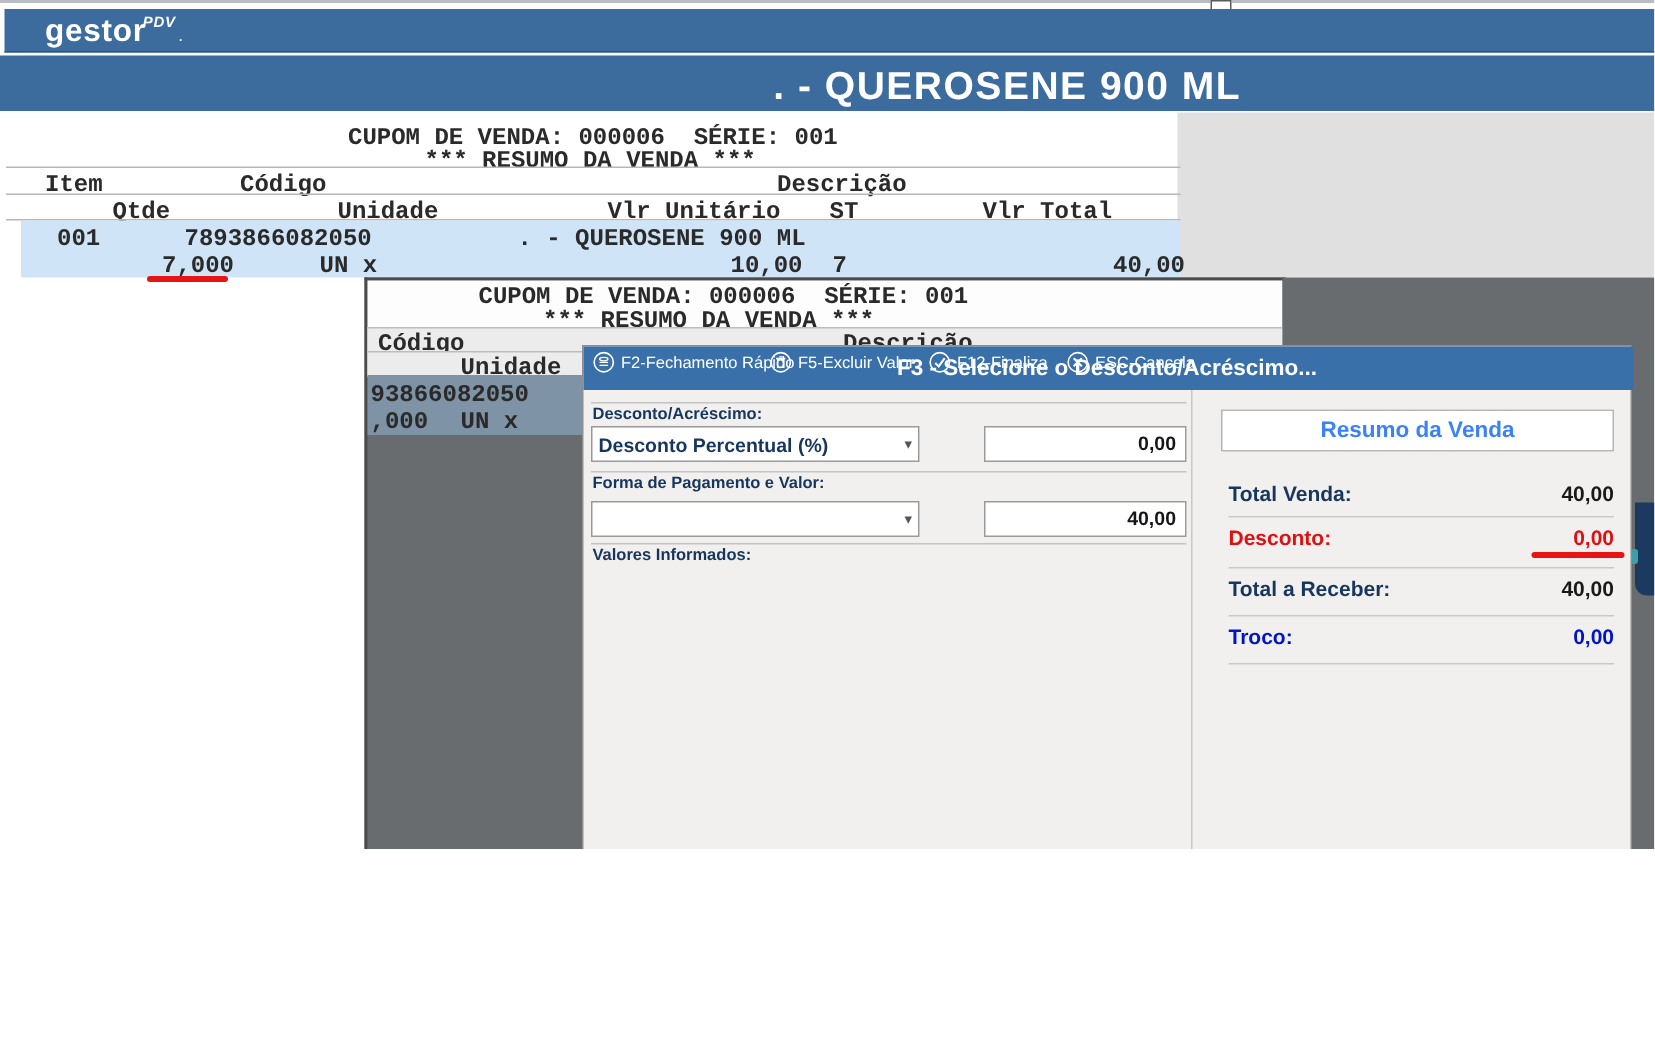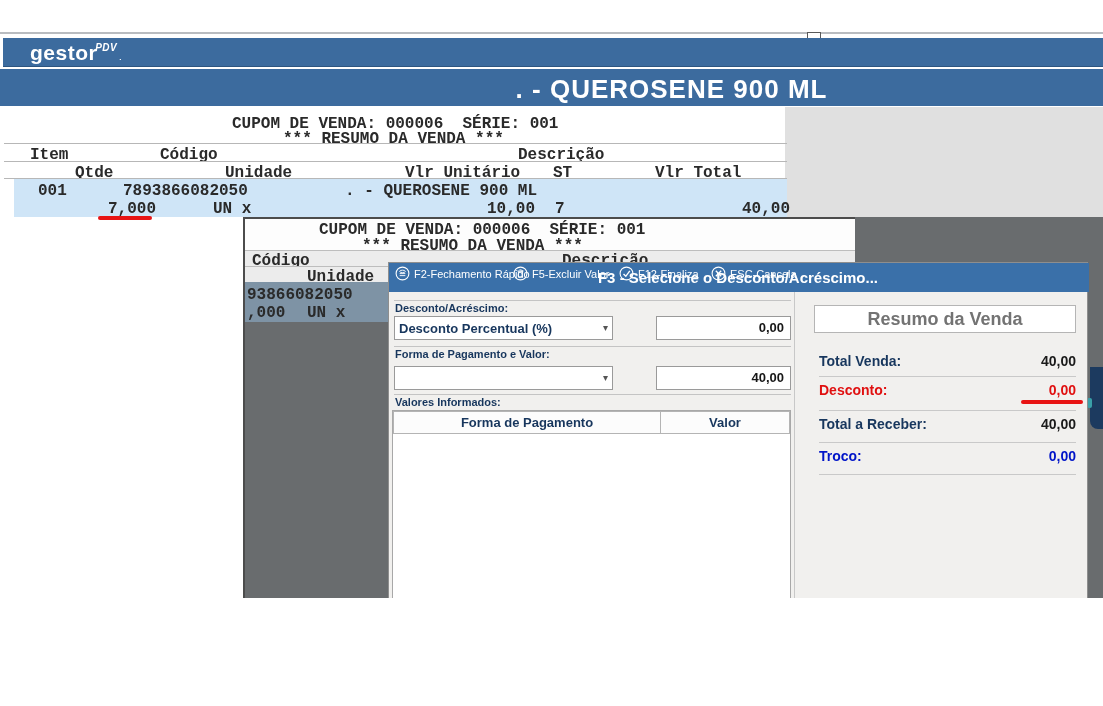--- a/index.html
+++ b/index.html
@@ -1,17 +1,17 @@
 <!DOCTYPE html>
 <html><head>
 <meta charset="utf-8">
 <style>
   html,body{margin:0;padding:0;background:#fff;}
   #stage{position:relative;width:1103px;height:566px;overflow:hidden;
-         font-family:"Liberation Sans",sans-serif;background:#fff;margin-top:32px;}
+         font-family:"Liberation Sans",sans-serif;background:#fff;}
   .abs{position:absolute;}
   
   .topline{left:0;top:0;width:1103px;height:2px;background:#b9bcc0;}
   .winrect{left:807px;top:0;width:12px;height:7px;background:#fff;border:1px solid #5a5a5a;}
   .navbar{left:3px;top:6px;width:1100px;height:28px;background:#3c6b9e;border-bottom:1px solid #2d5580;}
   .logo{left:30px;top:8px;color:#fff;font-weight:bold;font-size:21px;letter-spacing:0.5px;line-height:26px;}
   .logo .sup{font-size:10px;font-style:italic;position:relative;top:-9px;left:-2px;}
   .logo .tm{font-size:8px;}
   .apptitle{left:250px;right:0;top:13px;text-align:center;color:#fff;font-weight:bold;font-size:13px;}
   .banner{left:0;top:37px;width:1103px;height:37px;background:#3c6b9e;}
@@ -56,21 +56,21 @@
            box-sizing:border-box;text-align:center;font-size:13px;font-weight:bold;color:#17365d;line-height:21px;}
   .empty{position:absolute;left:0;right:0;top:255px;text-align:center;font-size:13px;font-weight:bold;color:#17365d;letter-spacing:1px;}
   .rowbox{left:3px;top:388px;width:399px;height:27px;background:#fff;border:1px solid #b4b4b4;box-sizing:border-box;}
   .rowinput{position:absolute;right:2px;top:2px;width:127px;height:21px;background:#fff;border:1px solid #a0a0a0;box-sizing:border-box;}
   .greenstrip{left:3px;top:418px;width:692px;height:34px;background:#fff;border:1px solid #a8c8a8;box-sizing:border-box;}
   .dfooter{left:0;top:453px;width:700px;height:23px;background:#3b6da4;}
   .fbtn{position:absolute;top:3px;display:flex;align-items:center;gap:4px;color:#fff;font-size:11px;white-space:nowrap;cursor:default;}
   .vdivider{left:405px;top:29px;width:1px;height:424px;background:#c8c8c8;}
   
   .sumbox{left:425px;top:42px;width:262px;height:28px;background:#fff;border:1px solid #b5b5b5;box-sizing:border-box;
-          text-align:center;font-size:18px;font-weight:bold;color:#737373;line-height:26px;}
+          text-align:center;font-size:15px;font-weight:bold;color:#3b82f6;line-height:26px;}
   .sumrow{left:430px;width:257px;height:18px;font-size:14px;font-weight:bold;}
   .sumrow .lbl{position:absolute;left:0;top:0;}
   .sumrow .val{position:absolute;right:0;top:0;}
   .sumsep{left:430px;width:257px;height:1px;background:#c9c9c9;}
   .c-dark{color:#17365d;text-align:center;} .c-val{color:#1a1a1a;} .c-red{color:#e01010;} .c-blue{color:#0014c8;}
 </style>
 </head>
 <body>
 
 <div id="stage">
@@ -149,25 +149,20 @@
 
     <div class="abs sectline" style="top:83px;"></div>
     <div class="abs sectlabel" style="left:6px;top:85px;text-align:right;">Forma de Pagamento e Valor:</div>
     <div class="abs dropdown" style="left:5px;top:103px;">
       <span class="ddarrow">▾</span>
     </div>
     <div class="abs valuebox" style="left:267px;top:103px;">40,00</div>
 
     <div class="abs sectline" style="top:131px;"></div>
     <div class="abs sectlabel" style="left:6px;top:133px;">Valores Informados:</div>
-    <div class="abs paytable">
-      <div class="payhead" style="width:268px;">Forma de Pagamento</div>
-      <div class="payhead" style="left:267px;width:130px;">Valor</div>
-      <div class="empty">(Sem  pagamentos)</div>
-    </div>
     <div class="abs rowbox">
       <div class="rowinput"></div>
     </div>
     <div class="abs greenstrip"></div>
 
     <div class="abs dfooter"></div>
     <div class="fbtn" style="left:6px;">
       <svg width="15" height="15" viewBox="0 0 15 15">
           <circle cx="7.5" cy="7.5" r="6.4" fill="none" stroke="#fff" stroke-width="1.1"></circle>
           <ellipse cx="7.5" cy="5.4" rx="2.8" ry="1.2" fill="none" stroke="#fff" stroke-width="0.9"></ellipse>

